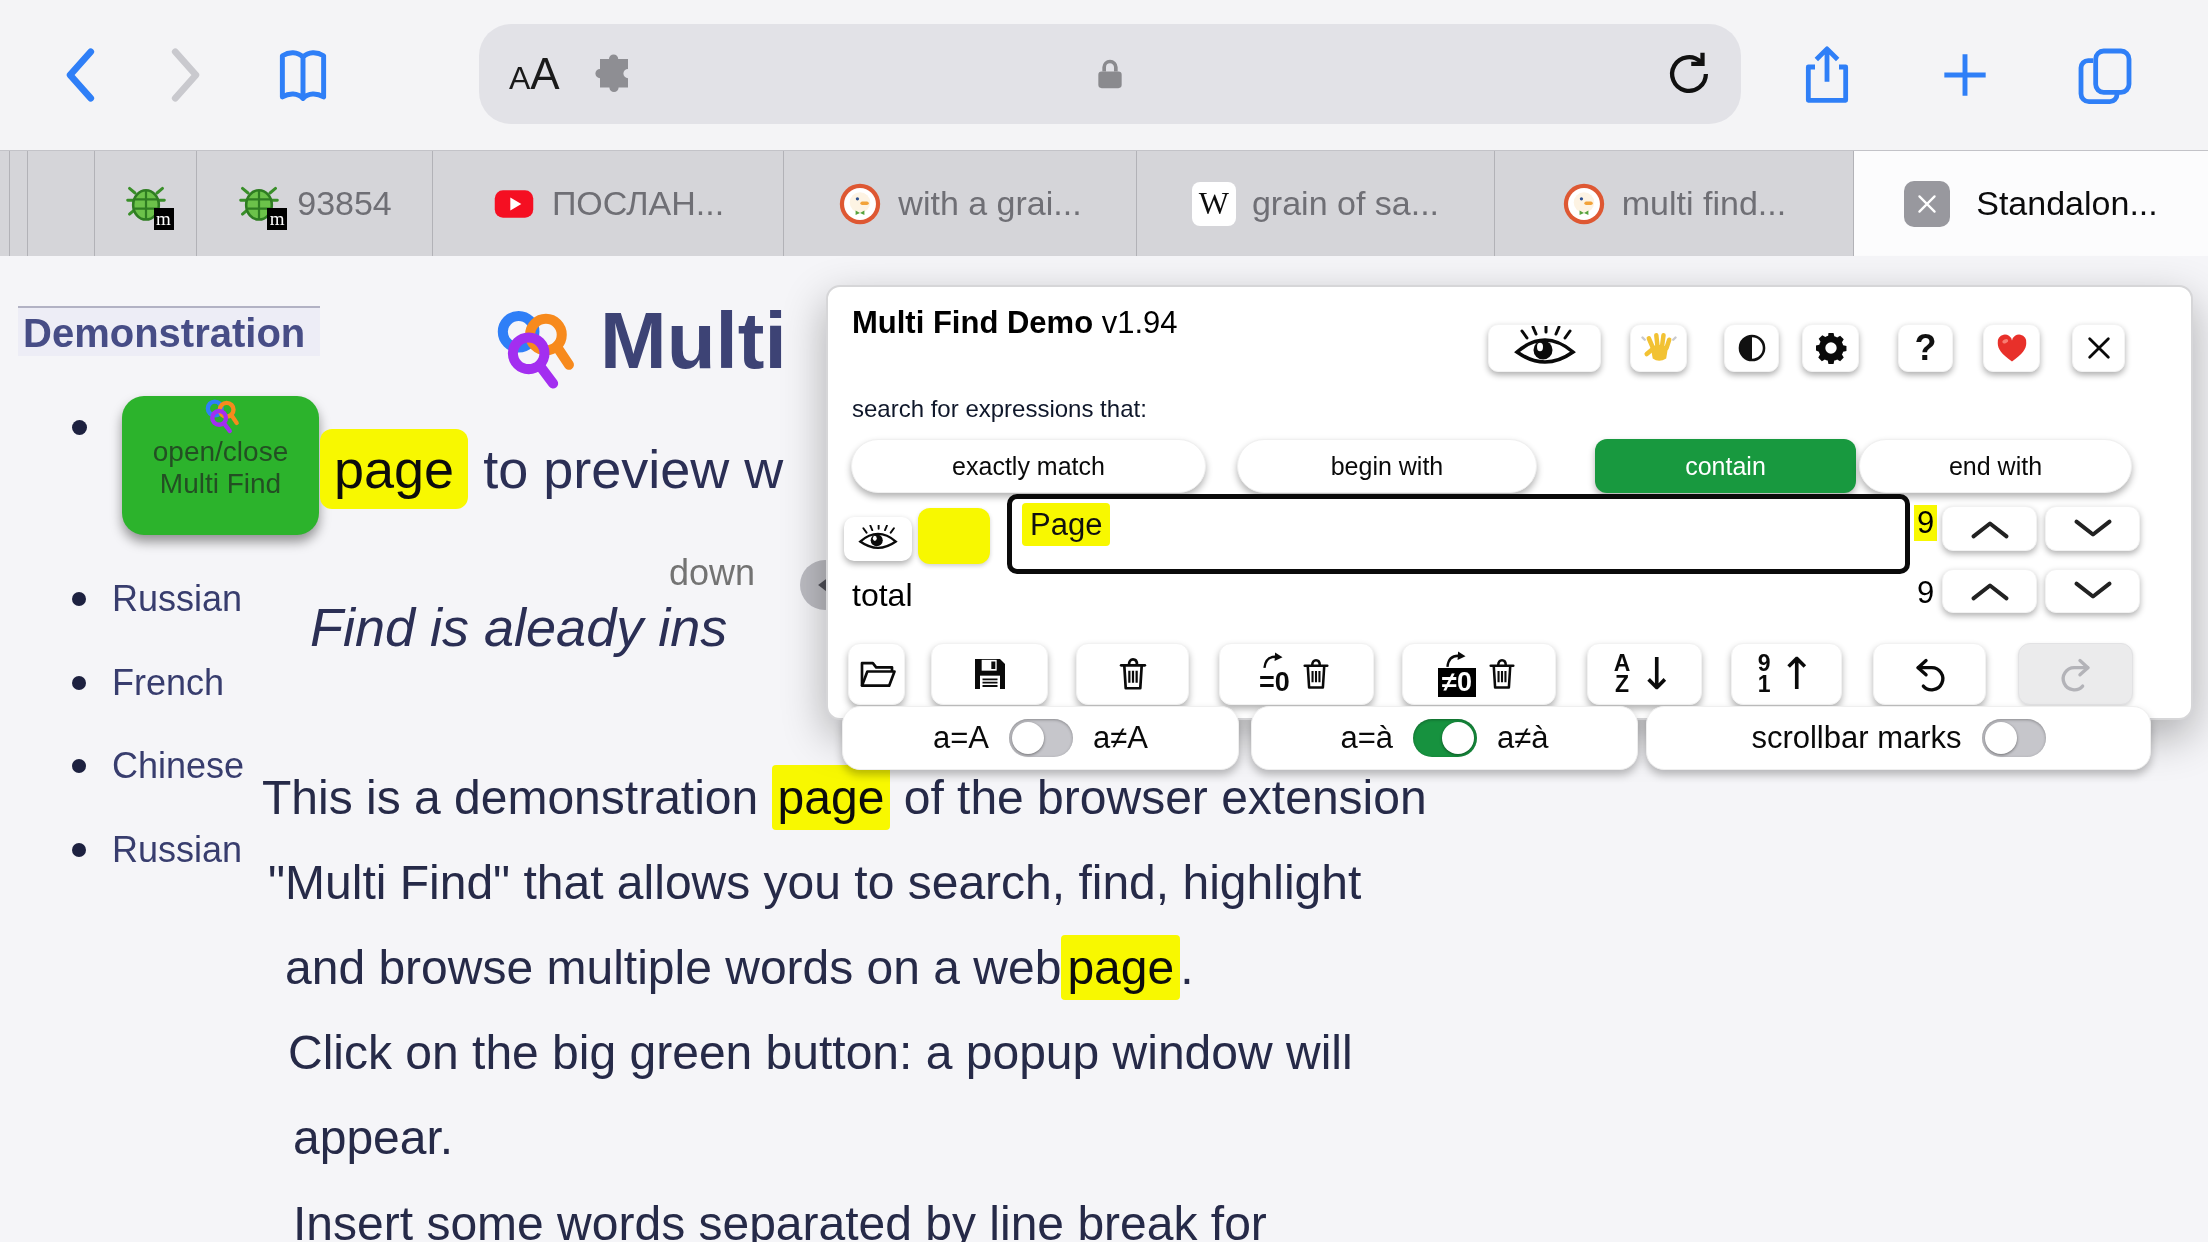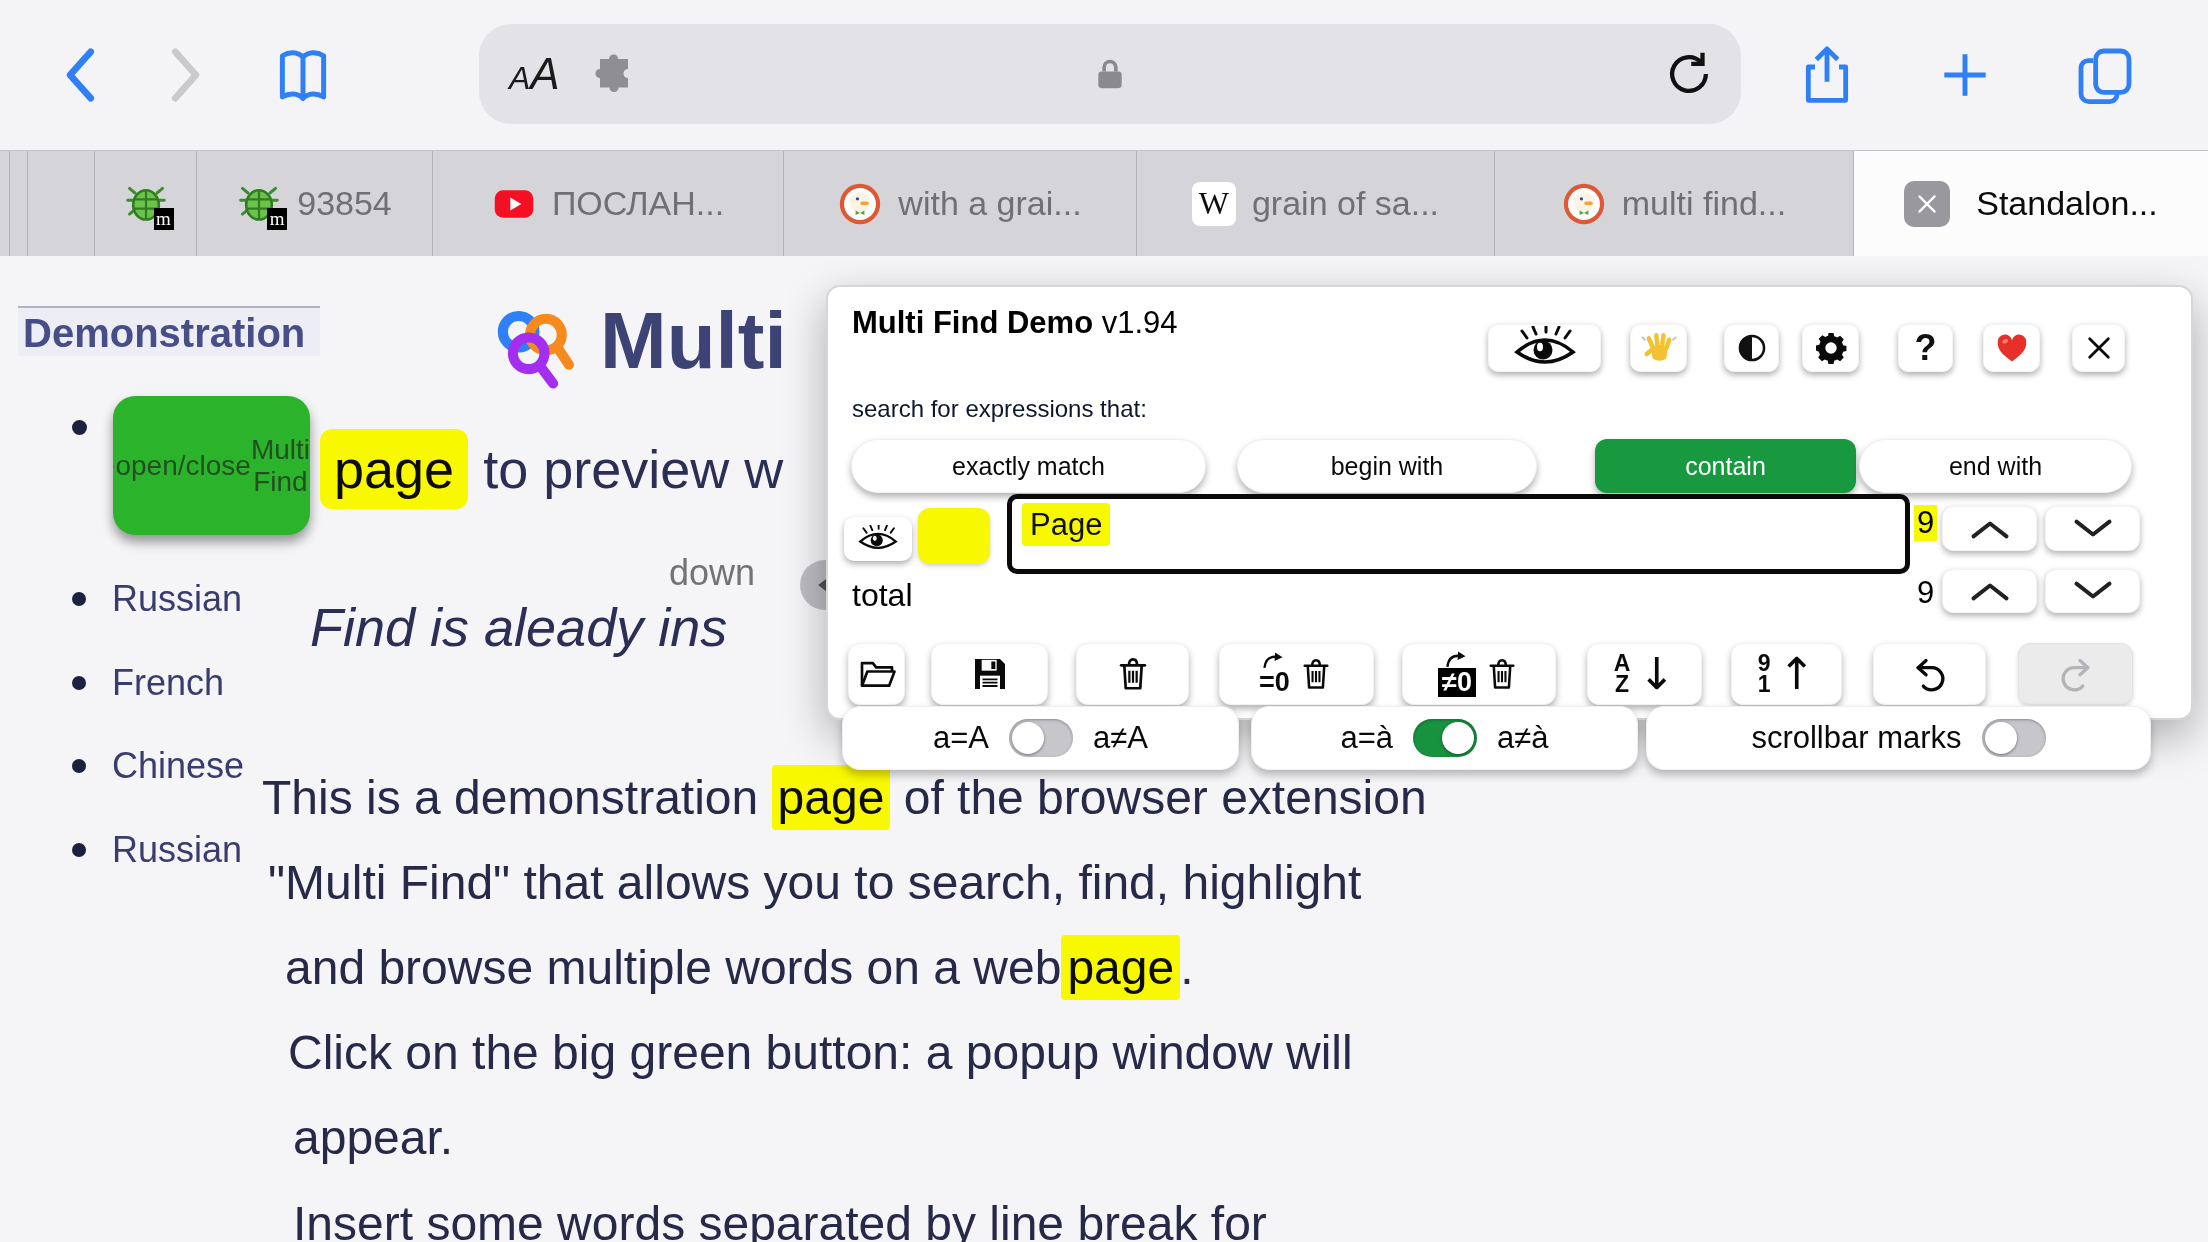--- a/index.html
+++ b/index.html
@@ -2,21 +2,21 @@
 <html><head>
 <meta charset="utf-8">
 <style>
   html,body{margin:0;padding:0;background:#333;}
   .screen{position:relative;width:2208px;height:1242px;overflow:hidden;background:#f5f5f8;
           font-family:"Liberation Sans",sans-serif;color:#111;}
   
   .toolbar{position:absolute;left:0;top:0;width:2208px;height:150px;background:#f4f4f6;}
   .navbtn{position:absolute;top:30px;width:90px;height:90px;display:flex;align-items:center;justify-content:center;}
   .addressbar{position:absolute;left:479px;top:24px;width:1262px;height:100px;background:#e2e2e7;
-              border-radius:32px;display:flex;align-items:center;font-style:italic;}
+              border-radius:32px;display:flex;align-items:center;}
   .reader{position:absolute;left:30px;font-size:44px;color:#1a1a1a;}
   .reader::first-letter{font-size:32px;}
   .ext-puzzle{position:absolute;left:112px;top:26px;}
   .urlwrap{position:absolute;left:0;right:0;display:flex;justify-content:center;align-items:center;gap:12px;}
   .url{font-size:40px;color:#111;}
   .reloadbtn{position:absolute;right:24px;top:22px;width:56px;height:56px;display:flex;align-items:center;justify-content:center;}
   
   .tabstrip{position:absolute;left:0;top:150px;width:2208px;height:106px;background:#d5d5d9;
             border-top:1px solid #c3c3c8;display:flex;box-sizing:border-box;}
   .tab{box-sizing:border-box;height:100%;display:flex;align-items:center;justify-content:center;gap:16px;
@@ -25,22 +25,22 @@
   .fav{width:44px;height:44px;flex:0 0 auto;position:relative;}
   .m-badge{position:absolute;right:-6px;bottom:-4px;width:20px;height:22px;background:#000;color:#fff;
            font-family:"Liberation Serif",serif;font-size:19px;display:flex;align-items:center;justify-content:center;}
   .fav-wiki{width:44px;height:44px;border-radius:8px;background:#fff;display:flex;align-items:center;justify-content:center;
             font-family:"Liberation Serif",serif;font-size:32px;color:#0d0d0d;}
   .closebox{width:46px;height:46px;border-radius:10px;background:#98989e;display:flex;align-items:center;justify-content:center;margin-right:10px;}
   
   .demo-heading{position:absolute;left:18px;top:306px;width:302px;height:50px;background:#ededf6;
                 border-top:2px solid #b2b2c4;font-size:40px;font-weight:bold;color:#474d86;line-height:50px;padding-left:5px;box-sizing:border-box;}
   .bullet{position:absolute;width:15px;height:15px;border-radius:50%;background:#1d2140;}
-  .greenbtn{position:absolute;left:113px;top:396px;width:197px;height:139px;background:#2cb32c;border-radius:22px;
-            box-shadow:0 7px 12px rgba(0,0,0,.40);display:flex;align-items:center;
+  .greenbtn{position:absolute;left:122px;top:396px;width:197px;height:139px;background:#2cb32c;border-radius:22px;
+            box-shadow:0 7px 12px rgba(0,0,0,.40);display:flex;flex-direction:column;align-items:center;
             color:#234f23;font-size:28px;line-height:32px;text-align:center;}
   .lang{position:absolute;left:72px;display:flex;align-items:center;gap:26px;font-size:36px;color:#383d6e;}
   .lang .dot{width:14px;height:14px;border-radius:50%;background:#1d2140;flex:0 0 auto;}
   .pg-title{position:absolute;left:600px;top:295px;font-size:80px;font-weight:bold;color:#3d4375;}
   .lead{position:absolute;left:320px;top:438px;font-size:54px;color:#2b2f55;white-space:nowrap;}
   .hl-big{background:#f8f800;border-radius:12px;padding:10px 14px;color:#0c0c0c;}
   .down-frag{position:absolute;left:669px;top:552px;font-size:36px;color:#737373;}
   .scroll-circle{position:absolute;left:800px;top:560px;width:50px;height:50px;border-radius:50%;
                  background:rgba(170,170,178,.75);display:flex;align-items:center;justify-content:center;z-index:10;}
   .note-italic{position:absolute;left:310px;top:596px;font-size:54px;font-style:italic;color:#2b2f55;white-space:nowrap;}

